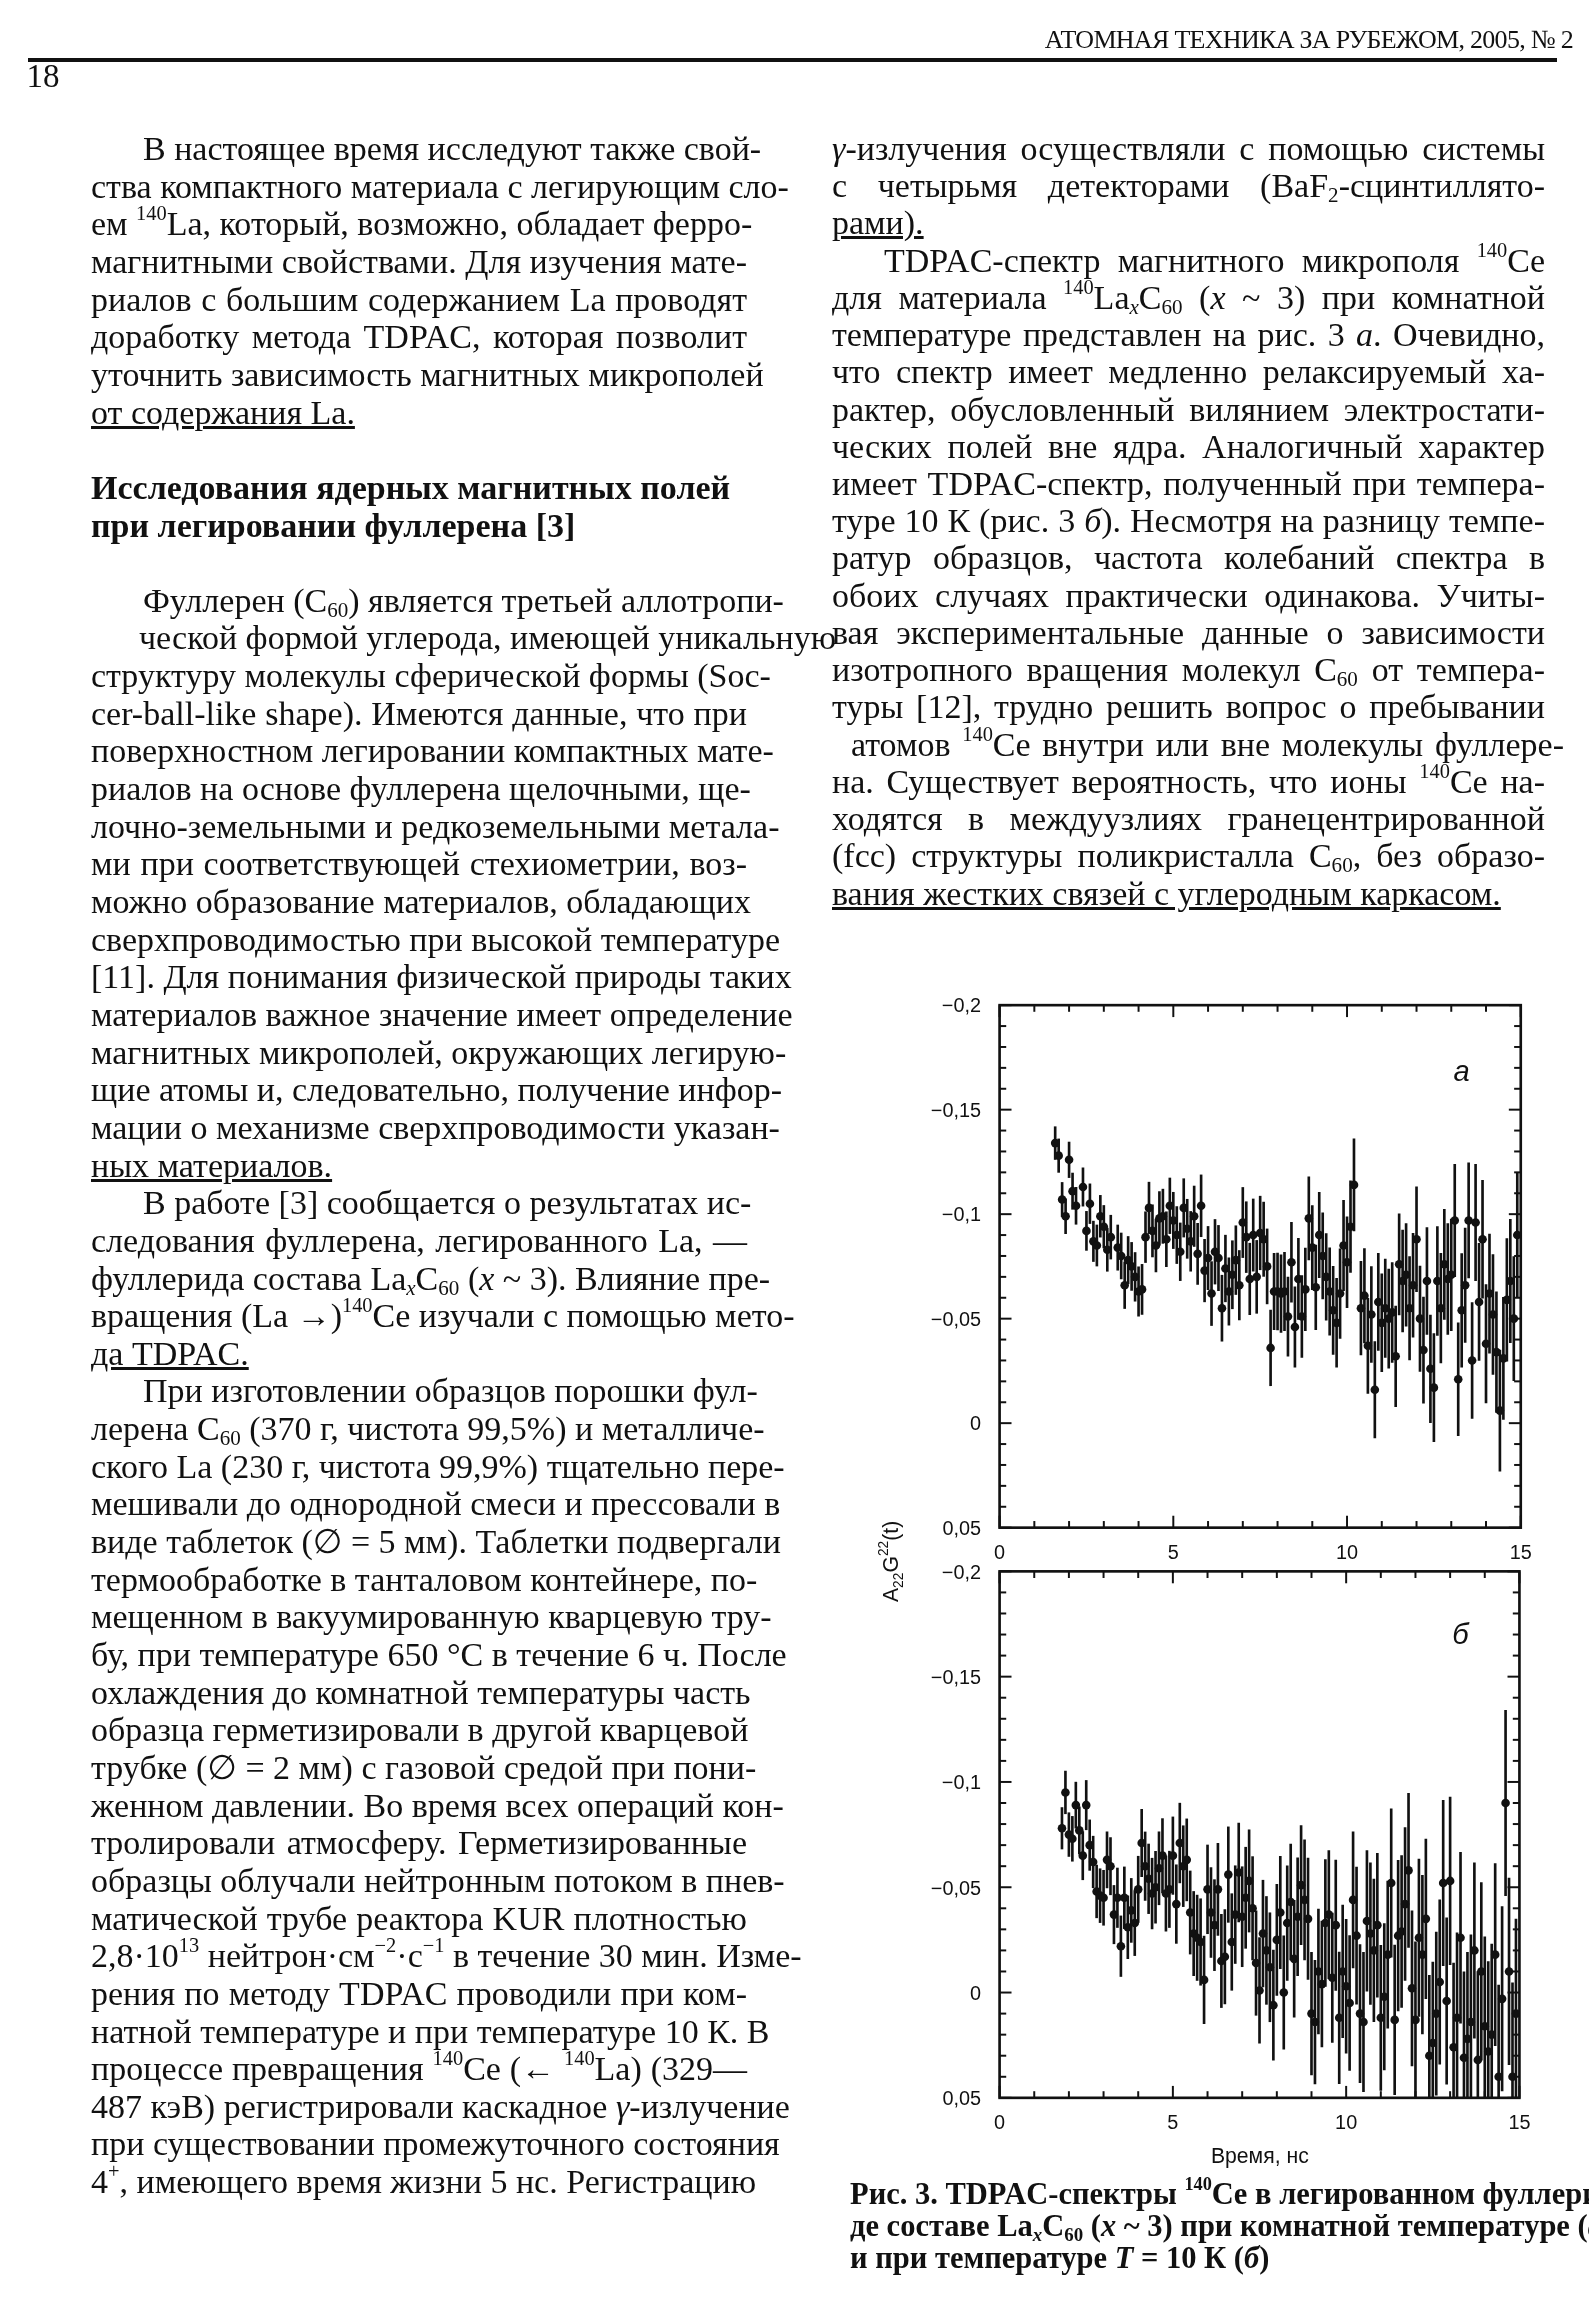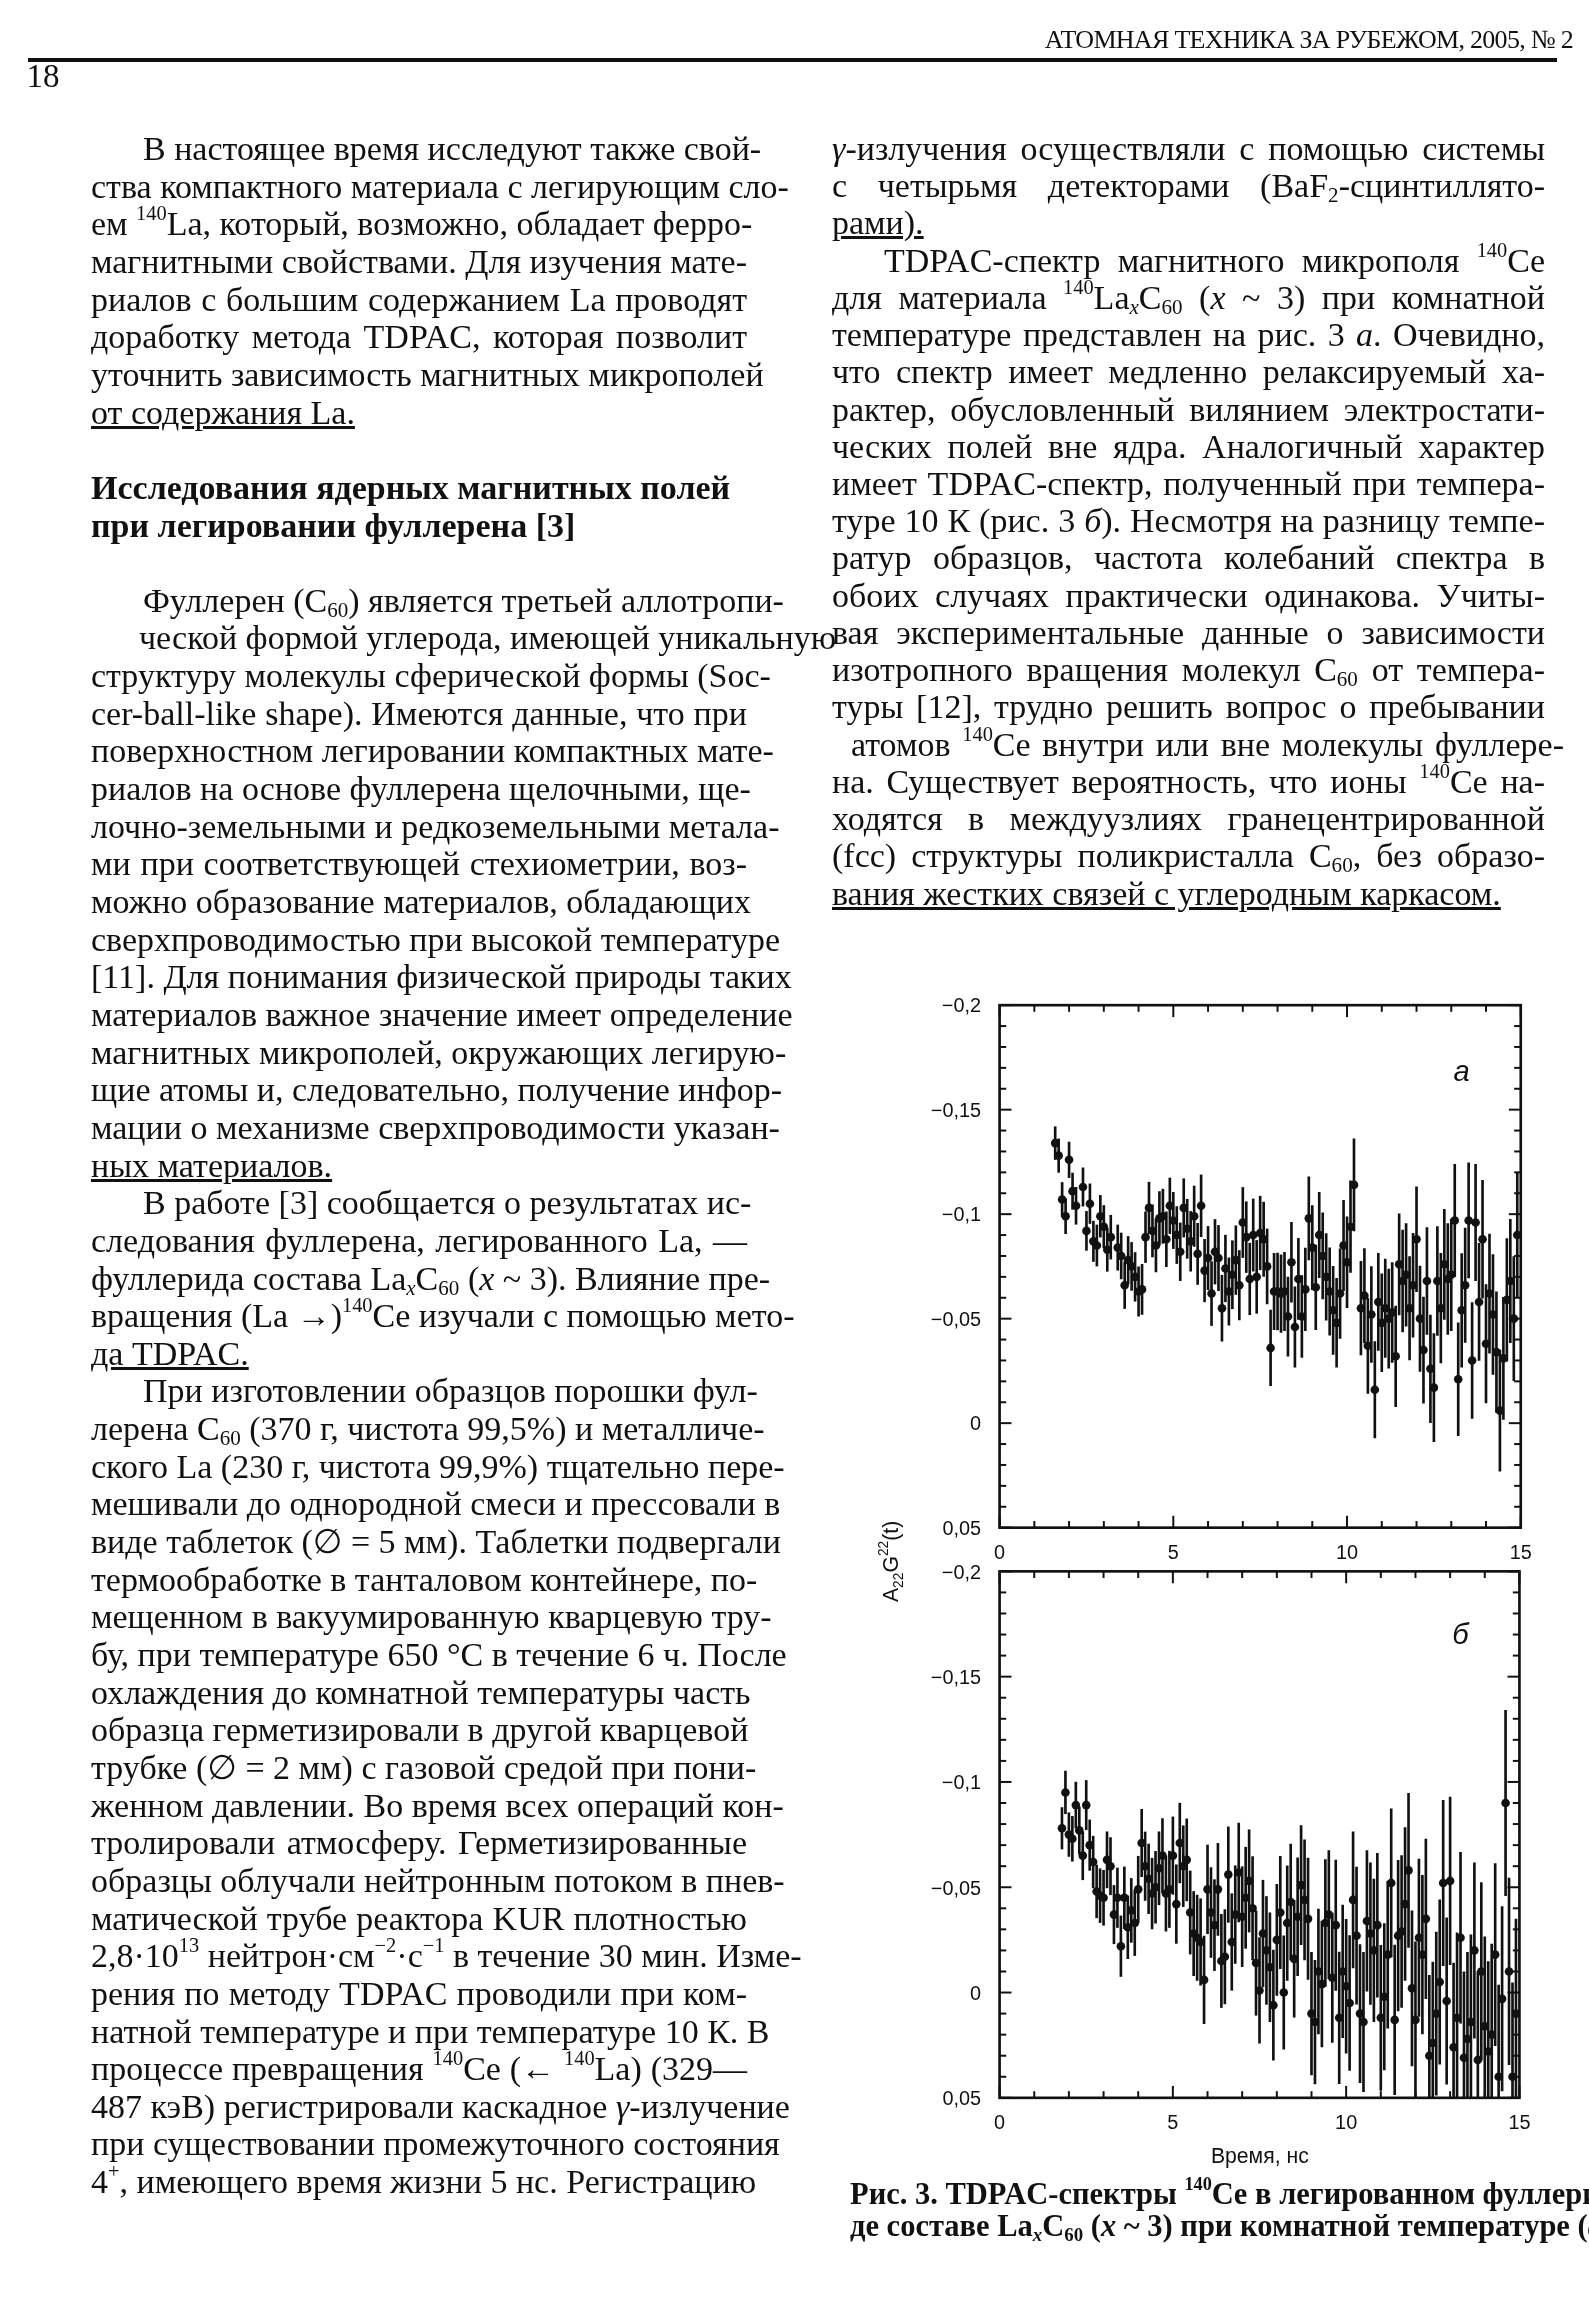--- a/index.html
+++ b/index.html
@@ -856,14 +856,15 @@
         </g>
       </g>
     <text id="ylabel" class="axis-title" transform="translate(96,878) rotate(-90)" text-anchor="middle"><tspan dy="0" font-size="32px">A</tspan><tspan dy="8" font-size="20.8px">22</tspan><tspan dy="-8" font-size="32px">G</tspan><tspan dy="-14" font-size="20.8px">22</tspan><tspan dy="14" font-size="32px">(t)</tspan></text>
     <text id="xlabel" class="axis-title" x="643" y="1787" text-anchor="middle">Время, нс</text>
   </svg>
 </div>
 
 <div class="caption" id="caption">
     <span class="cl">Рис. 3. TDPAC-спектры <sup>140</sup>Ce в легированном фуллери-</span>
     <span class="cl">де составе La<sub><i>x</i></sub>C<sub>60</sub> (<i>x</i> ~ 3) при комнатной температуре (<i>а</i>)</span>
+    <span class="cl last">и при температуре <i>T</i> = 10 К (<i>б</i>)</span>
   </div>
 
 
 </body></html>

